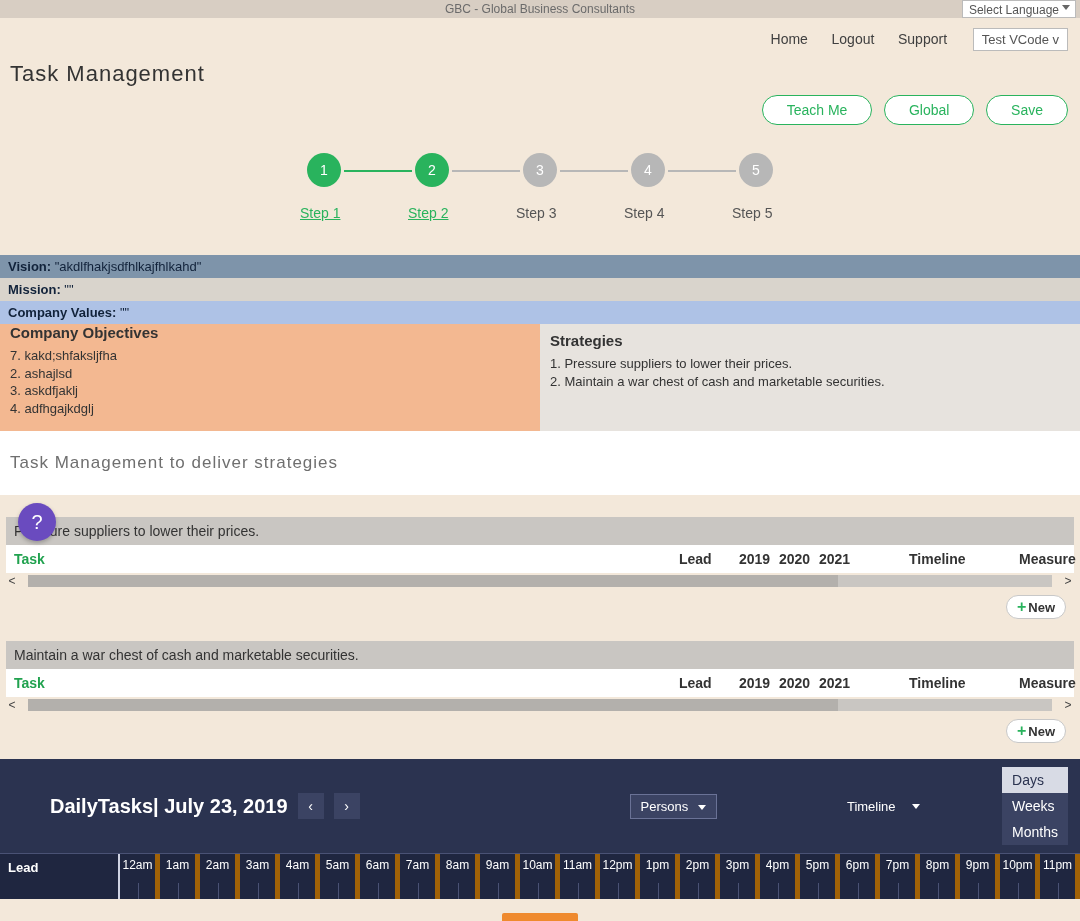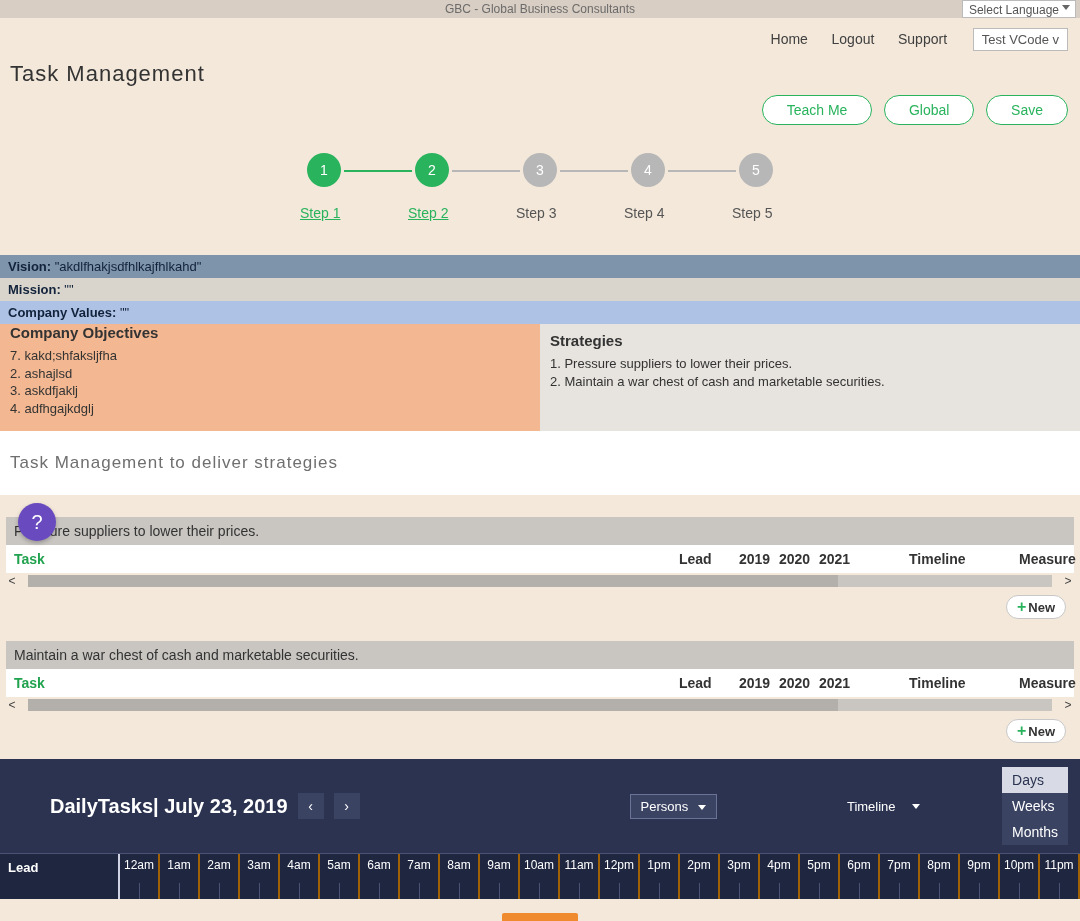--- a/index.html
+++ b/index.html
@@ -205,21 +205,21 @@
   }
   .lead-cell {
     width:120px; padding:6px 8px; font-size:13px; font-weight:600;
     border-right:2px solid #cfd3e3;
   }
   .hours {
     flex:1; display:flex;
   }
   .hour {
     flex:1; text-align:center; font-size:12px; padding-top:4px;
-    border-right:2px solid #a16207; position:relative;
+    border-right:5px solid #a16207; position:relative;
   }
   .hour::after {
     content:""; position:absolute; left:50%; bottom:0; width:1px; height:16px; background:#4a5275;
   }
   .email-wrap { text-align:center; padding:14px 0;}
   .email-btn {
     background:#ef8a2e; color:#fff; border:none;
     padding:22px 20px; font-size:14px; cursor:pointer; border-radius:2px;
   }
   .footer {

